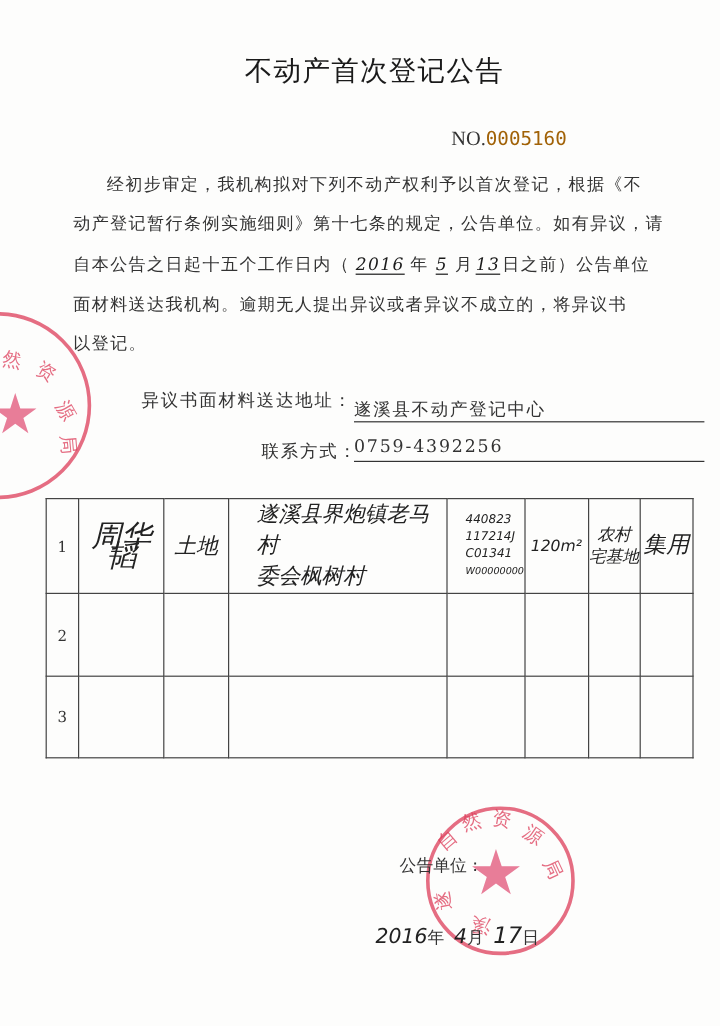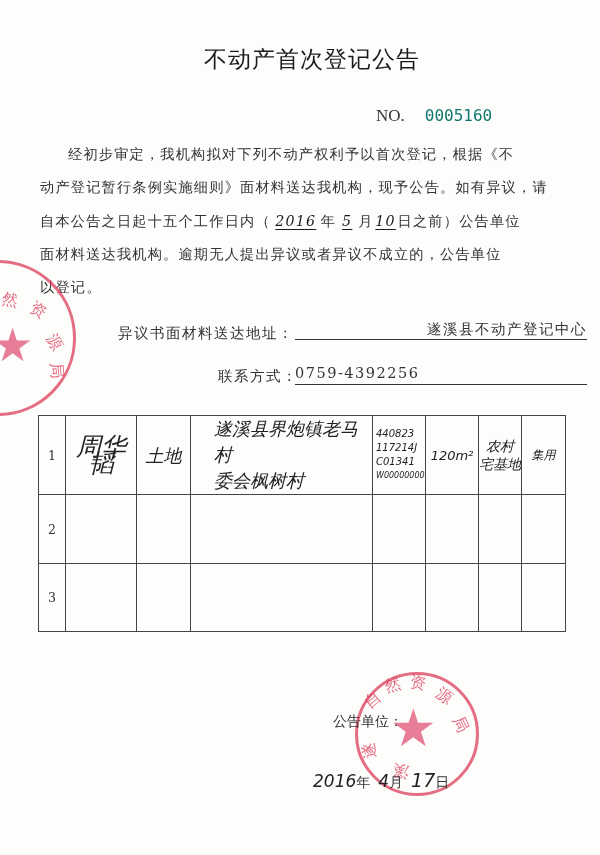--- a/index.html
+++ b/index.html
@@ -1,21 +1,21 @@
 <!DOCTYPE html>
 <html><head>
 <meta charset="utf-8">
 <style>
   html,body{margin:0;padding:0;}
   body{width:600px;height:855px;background:#fdfdfc;position:relative;overflow:hidden;font-family:"DejaVu Serif","Liberation Serif",serif;color:#2a2a2a;}
   .abs{position:absolute;}
   .title{left:12px;width:600px;top:44px;text-align:center;font-family:"DejaVu Sans","Liberation Sans",sans-serif;font-size:23px;color:#1a1a1a;letter-spacing:1px;}
   .no{left:376px;top:106px;font-size:17px;font-family:"Liberation Serif","DejaVu Serif",serif;color:#333;}
-  .no .num{color:#0f766e;font-family:"DejaVu Sans Mono","Liberation Mono",monospace;font-size:16px;margin-left:20px;}
-  .para{left:40px;width:530px;font-size:14.2px;line-height:33.5px;letter-spacing:1.2px;color:#333;}
+  .no .num{color:#a16207;font-family:"DejaVu Sans Mono","Liberation Mono",monospace;font-size:16px;margin-left:0;}
+  .para{left:61px;width:530px;font-size:14.2px;line-height:33.5px;letter-spacing:1.2px;color:#333;}
   .hw{font-family:"DejaVu Serif",serif;font-style:italic;color:#1a1a1a;text-decoration:underline;text-underline-offset:3px;}
   .field-label{font-size:14.5px;color:#333;letter-spacing:1.5px;font-family:Liberation Mono, monospace;}
   .field-line{border-bottom:1.3px solid #333;font-size:14.5px;color:#333;letter-spacing:1.5px;}
   table{position:absolute;left:38px;top:415px;border-collapse:collapse;}
   td,th{border:1.3px solid #444;font-weight:normal;font-size:12.5px;color:#333;text-align:center;vertical-align:middle;padding:0;line-height:17px;}
   .hand{font-family:"DejaVu Sans",sans-serif;font-style:italic;color:#222;}
   .seal{border:3px solid rgba(220,60,90,0.75);border-radius:50%;}
   .seal-text{color:rgba(220,60,90,0.75);font-family:"DejaVu Sans",sans-serif;font-size:16px;position:absolute;}
   .star{color:rgba(222,70,110,0.7);position:absolute;font-family:"DejaVu Sans",sans-serif;}
   .footer{font-size:14px;color:#333;}
@@ -23,29 +23,29 @@
 </head>
 <body>
 
 <div class="abs title">不动产首次登记公告</div>
 
 <div class="abs no">
   <span>NO.</span><span class="num">0005160</span>
 </div>
 
 <div class="abs para" style="top:138px;text-indent:28px;">经初步审定，我机构拟对下列不动产权利予以首次登记，根据《不</div>
-<div class="abs para" style="top:171px;">动产登记暂行条例实施细则》面材料送达我机构，现予公告。如有异议，请</div>
+<div class="abs para" style="top:171px;">动产登记暂行条例实施细则》第十七条的规定，公告单位。如有异议，请</div>
 <div class="abs para" style="top:205px;">
-  <span>自本公告之日起十五个工作日内（</span><span class="hw" style="display:inline-block;width:50px;text-align:center;">2016</span><span>年</span><span class="hw" style="display:inline-block;width:22px;text-align:center;">5</span><span>月</span><span class="hw" style="display:inline-block;width:24px;text-align:center;">10</span><span>日之前）公告单位</span>
+  <span>自本公告之日起十五个工作日内（</span><span class="hw" style="display:inline-block;width:50px;text-align:center;">2016</span><span>年</span><span class="hw" style="display:inline-block;width:22px;text-align:center;">5</span><span>月</span><span class="hw" style="display:inline-block;width:24px;text-align:center;">13</span><span>日之前）公告单位</span>
 </div>
-<div class="abs para" style="top:238px;">面材料送达我机构。逾期无人提出异议或者异议不成立的，公告单位</div>
+<div class="abs para" style="top:238px;">面材料送达我机构。逾期无人提出异议或者异议不成立的，将异议书</div>
 <div class="abs para" style="top:271px;">以登记。</div>
 
 <div class="abs field-label" style="left:118px;top:324px;">异议书面材料送达地址：</div>
-<div class="abs field-line" style="left:295px;top:320px;width:292px;height:19px;text-align:right;">遂溪县不动产登记中心</div>
+<div class="abs field-line" style="left:295px;top:332px;width:292px;height:19px;">遂溪县不动产登记中心</div>
 
 <div class="abs field-label" style="left:218px;top:367px;">联系方式：</div>
 <div class="abs field-line" style="left:295px;top:365px;width:292px;height:19px;font-family:'DejaVu Serif',serif;">0759-4392256</div>
 
 <div class="abs seal" style="left:-80px;top:260px;width:150px;height:150px;"></div>
 <div class="star" style="left:-8px;top:318px;font-size:46px;">★</div>
 <div class="seal-text" style="left:2px;top:290px;transform:rotate(10deg);">然</div>
 <div class="seal-text" style="left:30px;top:300px;transform:rotate(30deg);">资</div>
 <div class="seal-text" style="left:46px;top:332px;transform:rotate(60deg);">源</div>
 <div class="seal-text" style="left:48px;top:360px;transform:rotate(85deg);">局</div>
@@ -63,32 +63,32 @@
   </colgroup>
   <tbody>
   <tr style="height:68px;">
     <td>1</td>
     <td class="hand" style="font-size:25px;">周华韬</td>
     <td class="hand" style="font-size:18px;">土地</td>
     <td class="hand" style="text-align:left;padding-left:23px;font-size:18px;line-height:26px;">
           <div>遂溪县界炮镇老马村</div>
           <div>委会枫树村</div>
         </td>
-    <td class="hand" style="font-size:10px;line-height:14px;text-align:left;padding-left:3px;">
+    <td class="hand" style="font-size:10px;line-height:14px;text-align:left;padding-left:15px;">
           <div>440823</div>
           <div>117214J</div>
           <div>C01341</div>
           <div style="font-size:8px;">W00000000</div>
         </td>
     <td class="hand" style="font-size:13px;">120m²</td>
     <td class="hand" style="font-size:14px;line-height:18px;">
           <div>农村</div>
           <div>宅基地</div>
         </td>
-    <td class="hand" style="font-size:12px;">集用</td>
+    <td class="hand" style="font-size:19px;font-family:Liberation Mono, monospace;">集用</td>
   </tr>
   <tr style="height:69px;">
     <td>2</td>
     <td></td>
     <td></td>
     <td></td>
     <td></td>
     <td></td>
     <td></td>
     <td></td>

